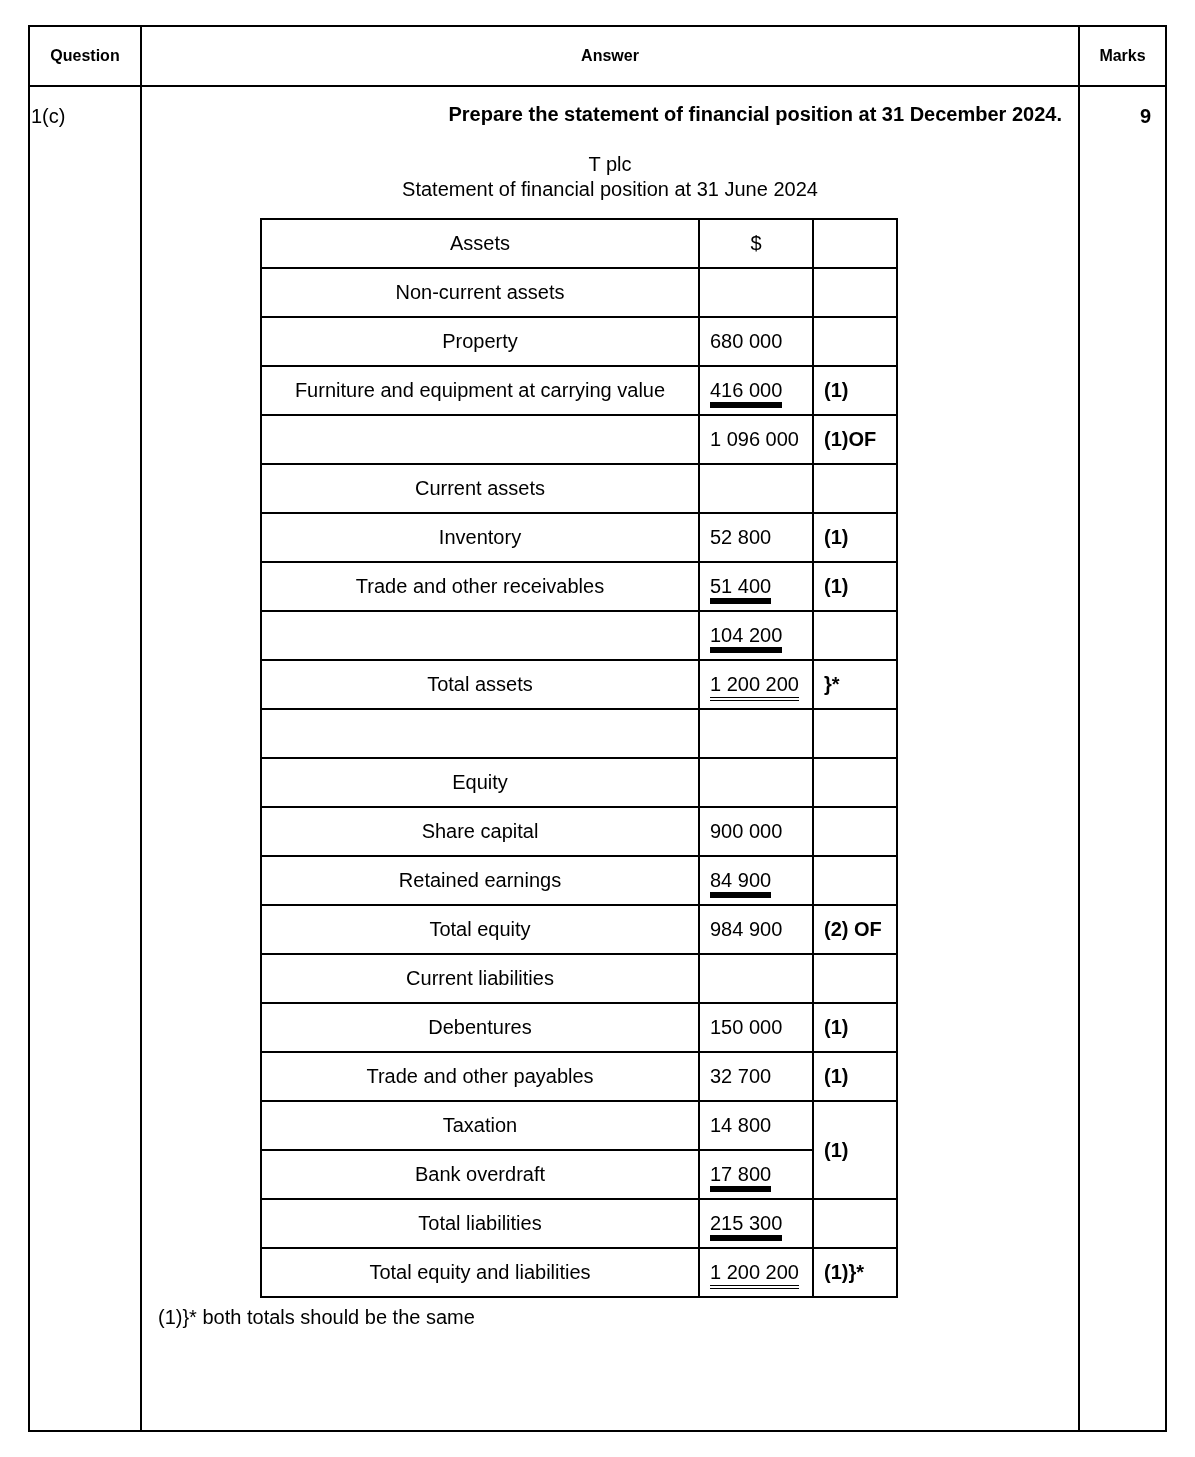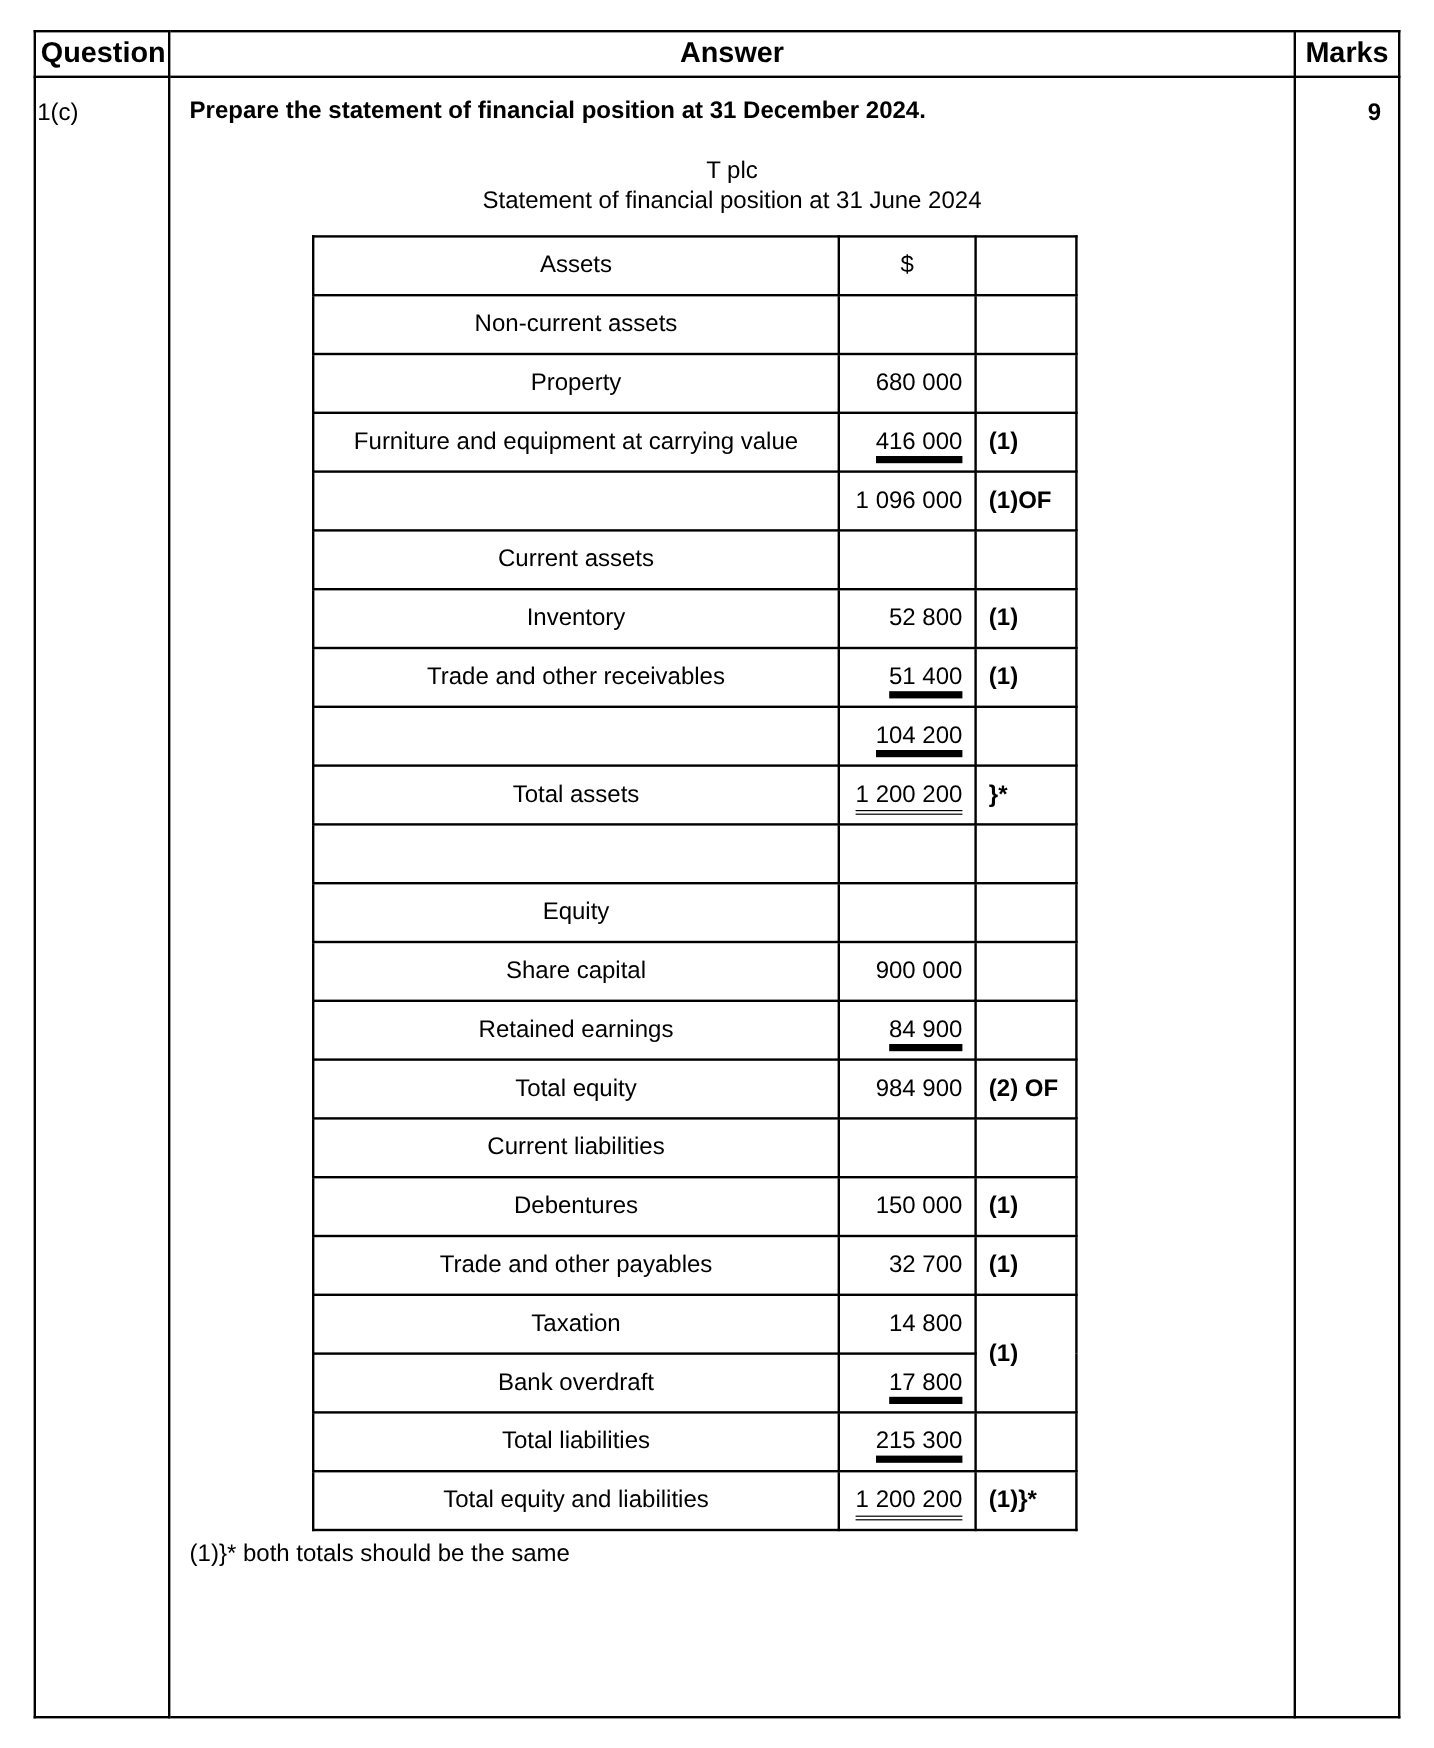--- a/index.html
+++ b/index.html
@@ -5,33 +5,33 @@
   html,body { margin:0; padding:0; background:#ffffff; color:#000; font-family:"Liberation Sans", sans-serif; }
   .page { position:relative; width:1195px; height:1457px; box-sizing:border-box; padding:25px 30px 25px 28px; background:#fff; }
 
   table.outer { border-collapse:collapse; width:1137px; height:1407px; table-layout:fixed; }
   table.outer th, table.outer td { border:2px solid #000; box-sizing:border-box; }
 
   .col-q { width:112px; }
   .col-a { width:938px; }
   .col-m { width:87px; }
 
-  tr.head th { height:28px; font-size:24px; font-weight:bold; text-align:center; vertical-align:middle; padding:4px; }
+  tr.head th { height:60px; font-size:16px; font-weight:bold; text-align:center; vertical-align:middle; padding:4px; }
 
   td.qcell { vertical-align:top; font-size:20px; padding-top:18px; }
   td.mcell { vertical-align:top; text-align:right; font-size:20px; font-weight:bold; padding:18px 14px 0 0; }
   td.acell { vertical-align:top; padding:14px 16px; font-size:20px; }
 
-  .instruction { font-weight:bold; font-size:20px; margin:2px 0 26px 0; }
+  .instruction { font-weight:bold; font-size:20px; margin:2px 0 26px 0;text-align:right; }
   .centerline { text-align:center; font-size:20px; line-height:25px; }
 
   table.fin { border-collapse:collapse; margin:16px 0 0 102px; table-layout:fixed; }
   table.fin td { border:2px solid #000; height:49px; vertical-align:middle; font-size:20px; padding:2px 10px; }
   td.lbl { width:438px; text-align:center; padding-left:13px; }
-  td.amt { width:114px; text-align:right; padding-right:11px; }
+  td.amt { width:114px; text-align:left; padding-right:11px; }
   td.amt.dollar { text-align:center; }
   td.mk  { width:84px; text-align:left; font-weight:bold; padding-left:9px; }
 
   .u  { border-bottom:6px solid #000000; padding-bottom:1px; }
   .uu { border-bottom:4px double #000; padding-bottom:2px;margin-top:35px; }
 
   .footnote { font-weight:normal; font-size:20px; margin:8px 0 0 0; }
 </style>
 </head>
 <body>

